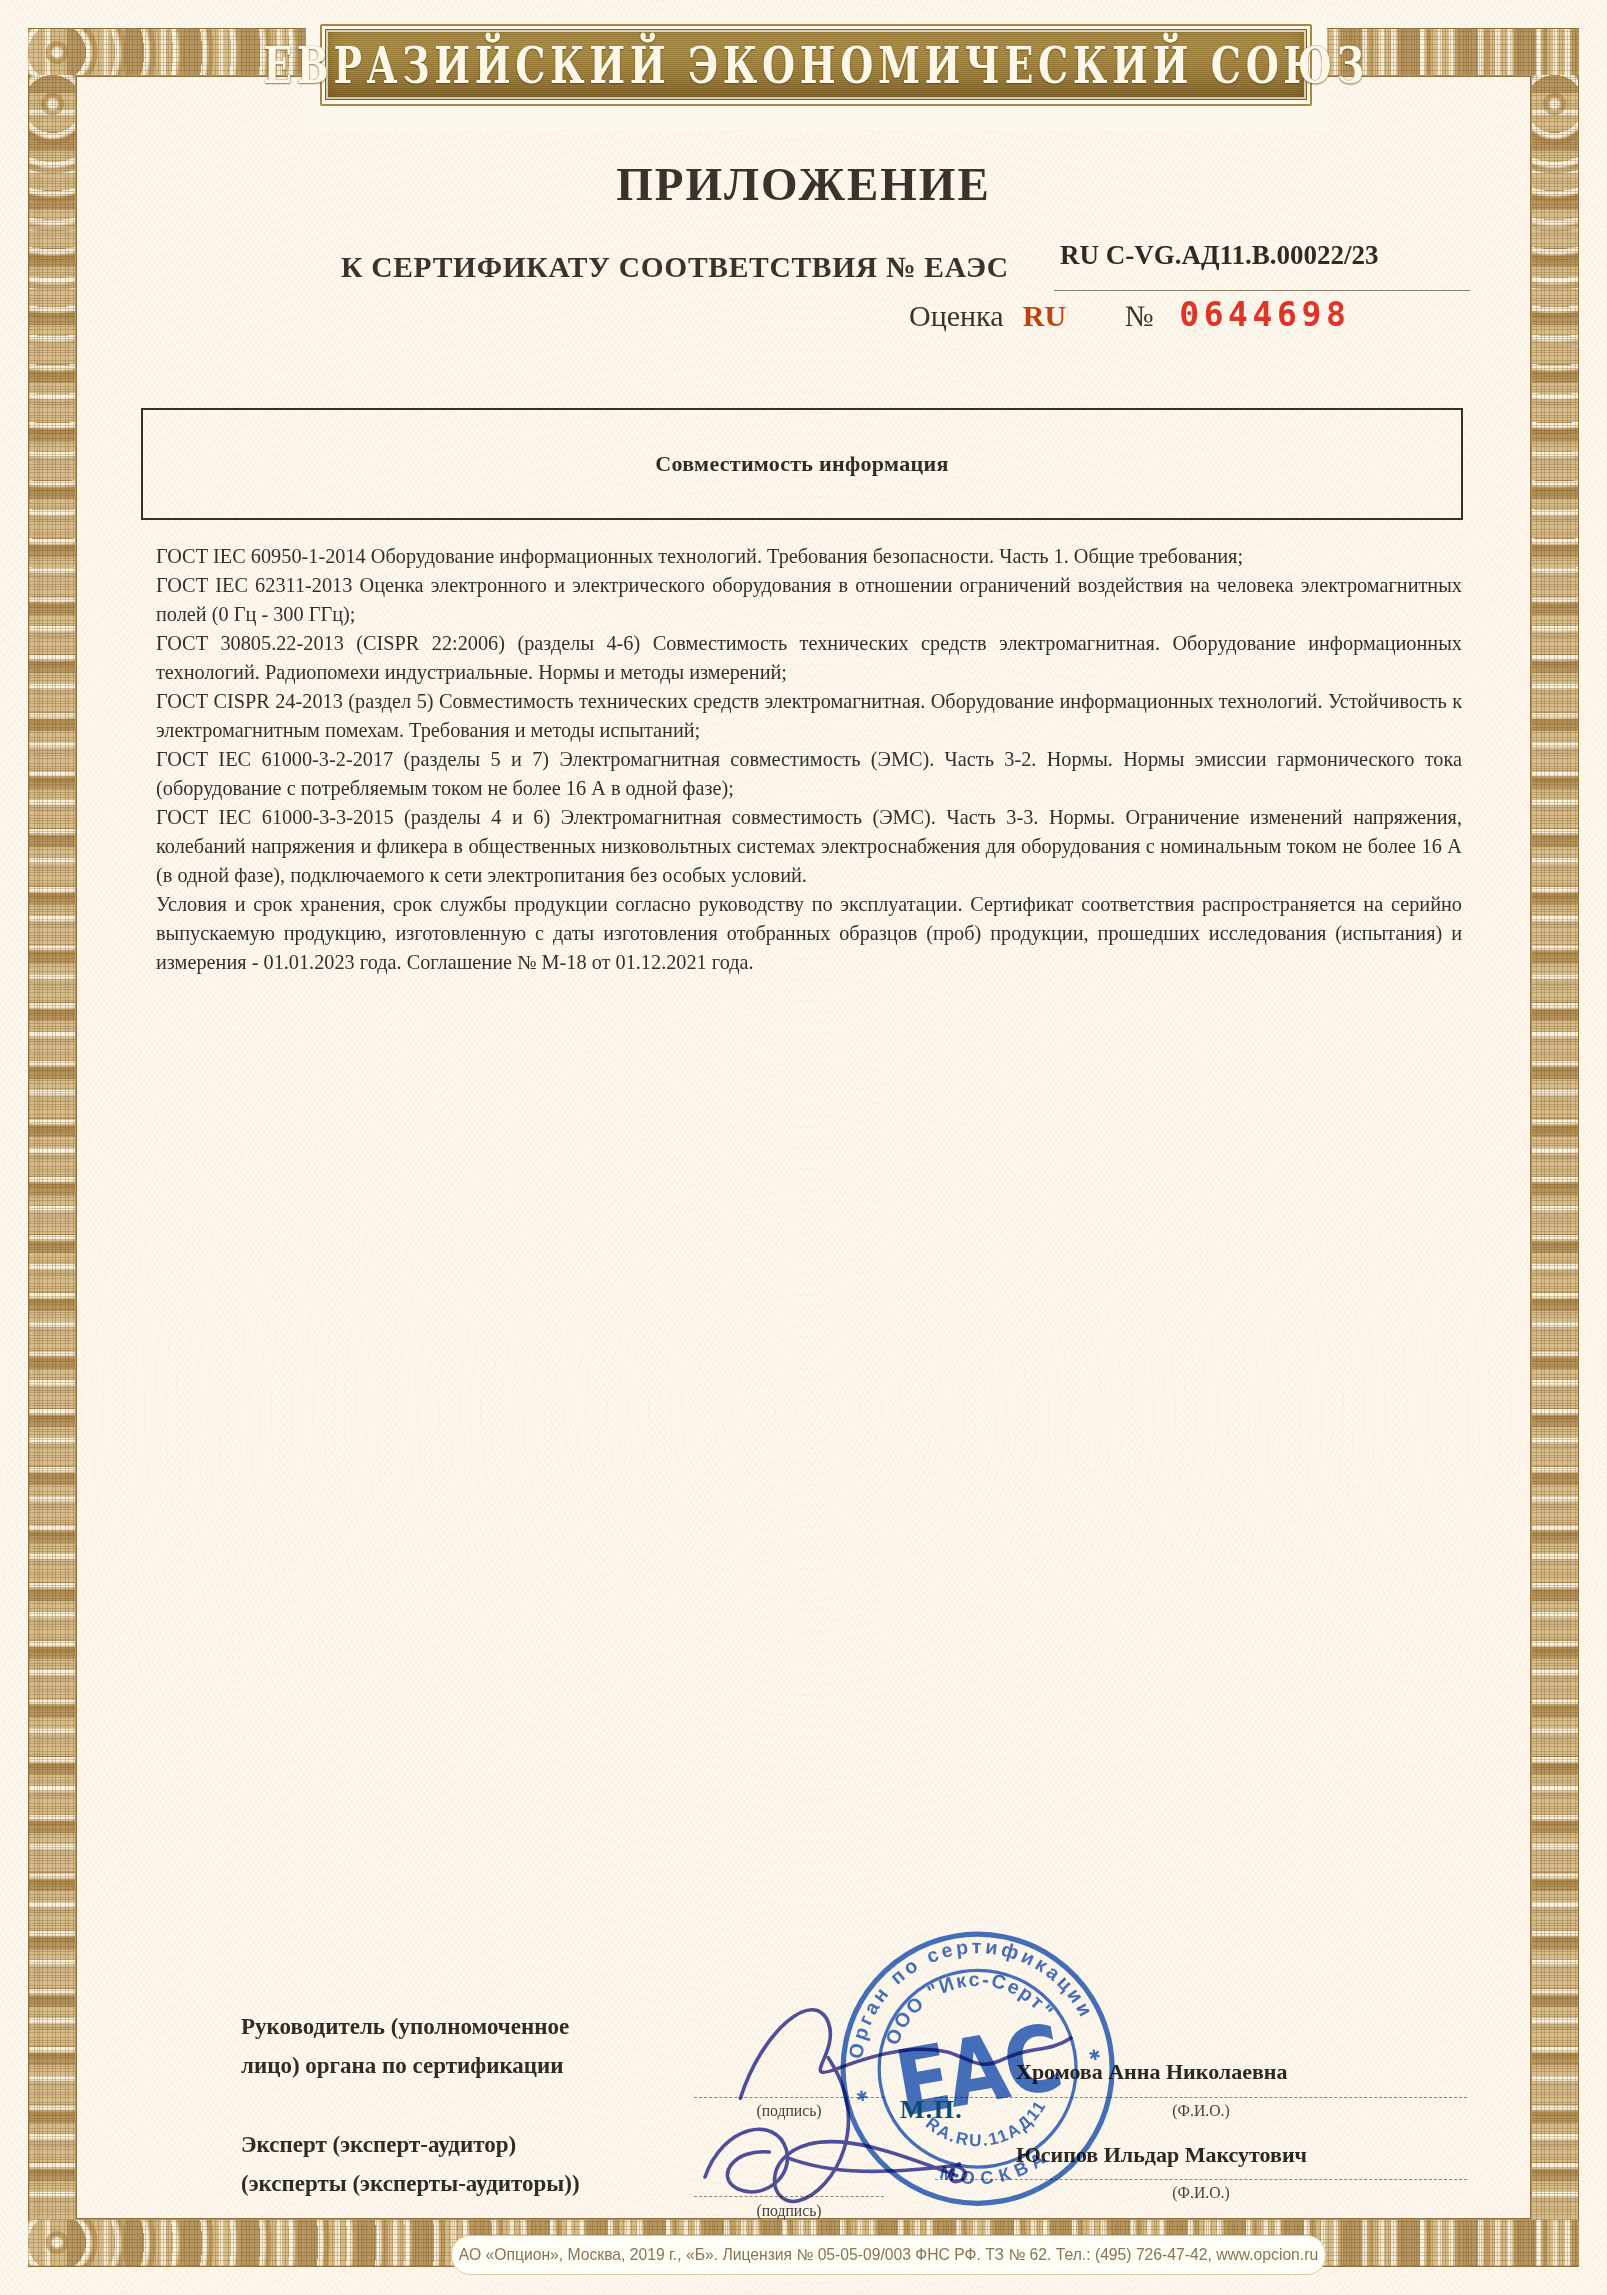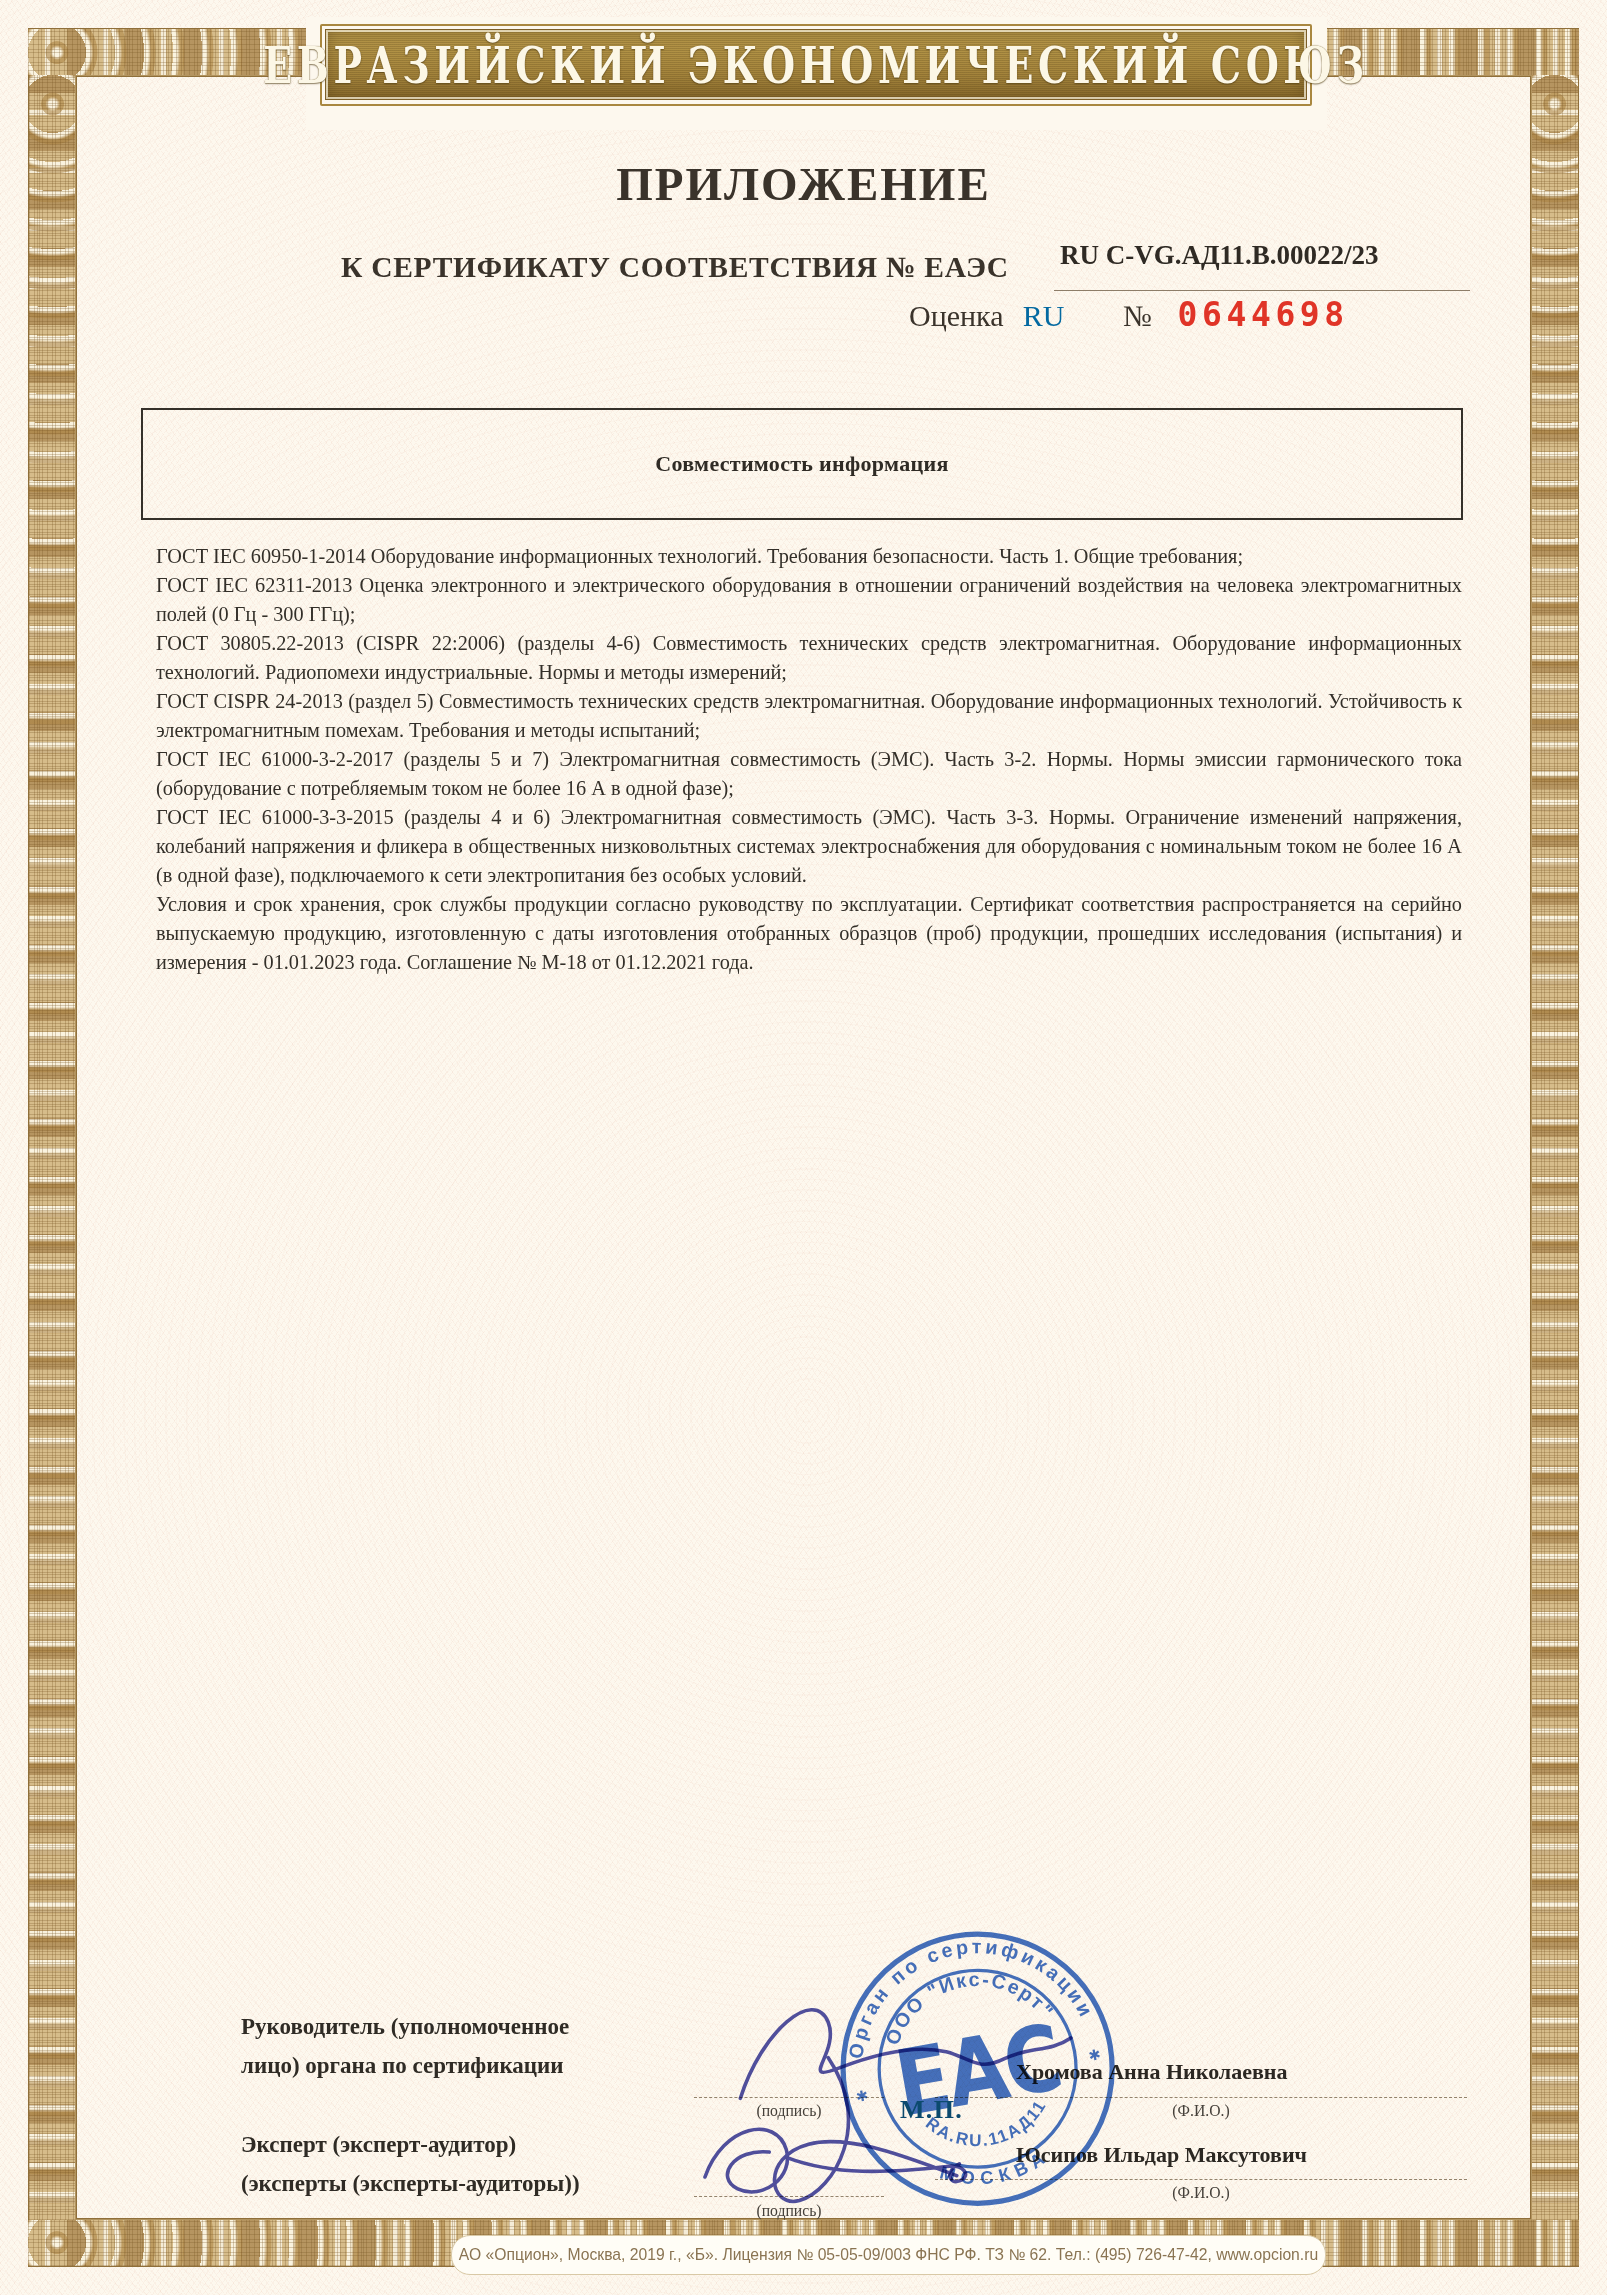--- a/index.html
+++ b/index.html
@@ -68,21 +68,21 @@
     position:absolute;left:341px;top:251px;z-index:4;
     font-weight:bold;font-size:29.5px;color:#3a332b;letter-spacing:0.7px;white-space:nowrap;
   }
   .cert-number{
     position:absolute;left:1060px;top:240px;z-index:4;
     font-weight:bold;font-size:27px;color:#2f2a24;white-space:nowrap;letter-spacing:0px;
   }
   .cert-underline{position:absolute;left:1054px;top:290px;width:416px;height:1.3px;background:#8d7d68;z-index:4;}
   .series-row{position:absolute;left:909px;top:295px;z-index:4;font-size:30px;white-space:nowrap;}
   .series-label{color:#3a332b;}
-  .series-value{color:#0369a1;font-weight:normal;margin-left:11.8px;}
+  .series-value{color:#c2410c;font-weight:bold;margin-left:11.8px;}
   .no-sign{color:#3a332b;margin-left:51px;}
   .blank-number{
     color:#e03427;font-family:"DejaVu Sans Mono",monospace;font-weight:bold;
     font-size:33px;letter-spacing:4.6px;margin-left:18.4px;
   }
   .info-box{
     position:absolute;left:141px;top:408px;width:1322px;height:112px;z-index:4;
     border:2.6px solid #35312a;box-sizing:border-box;
     display:flex;align-items:center;justify-content:center;
   }

